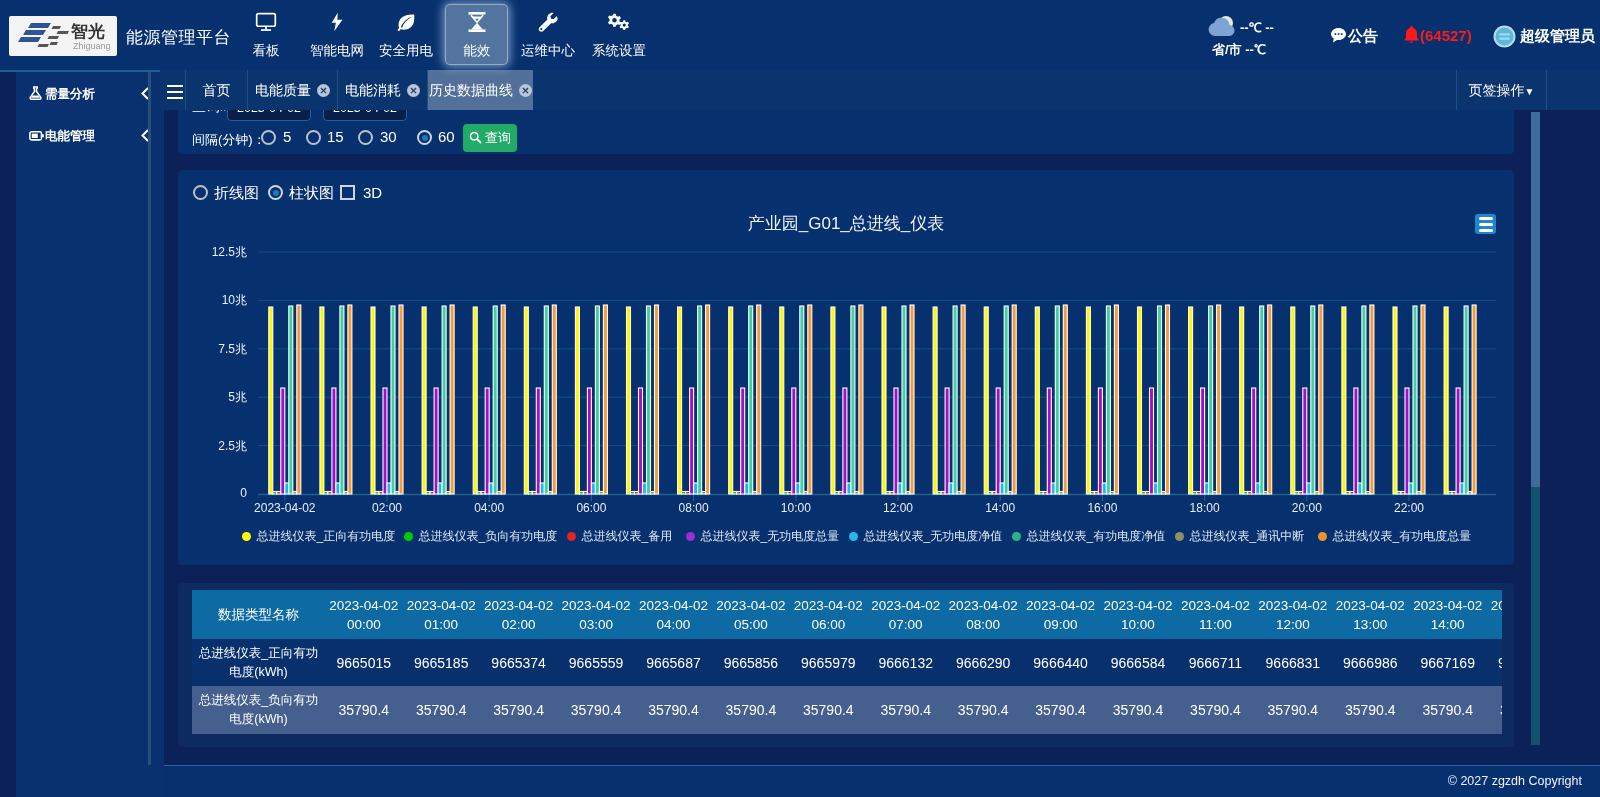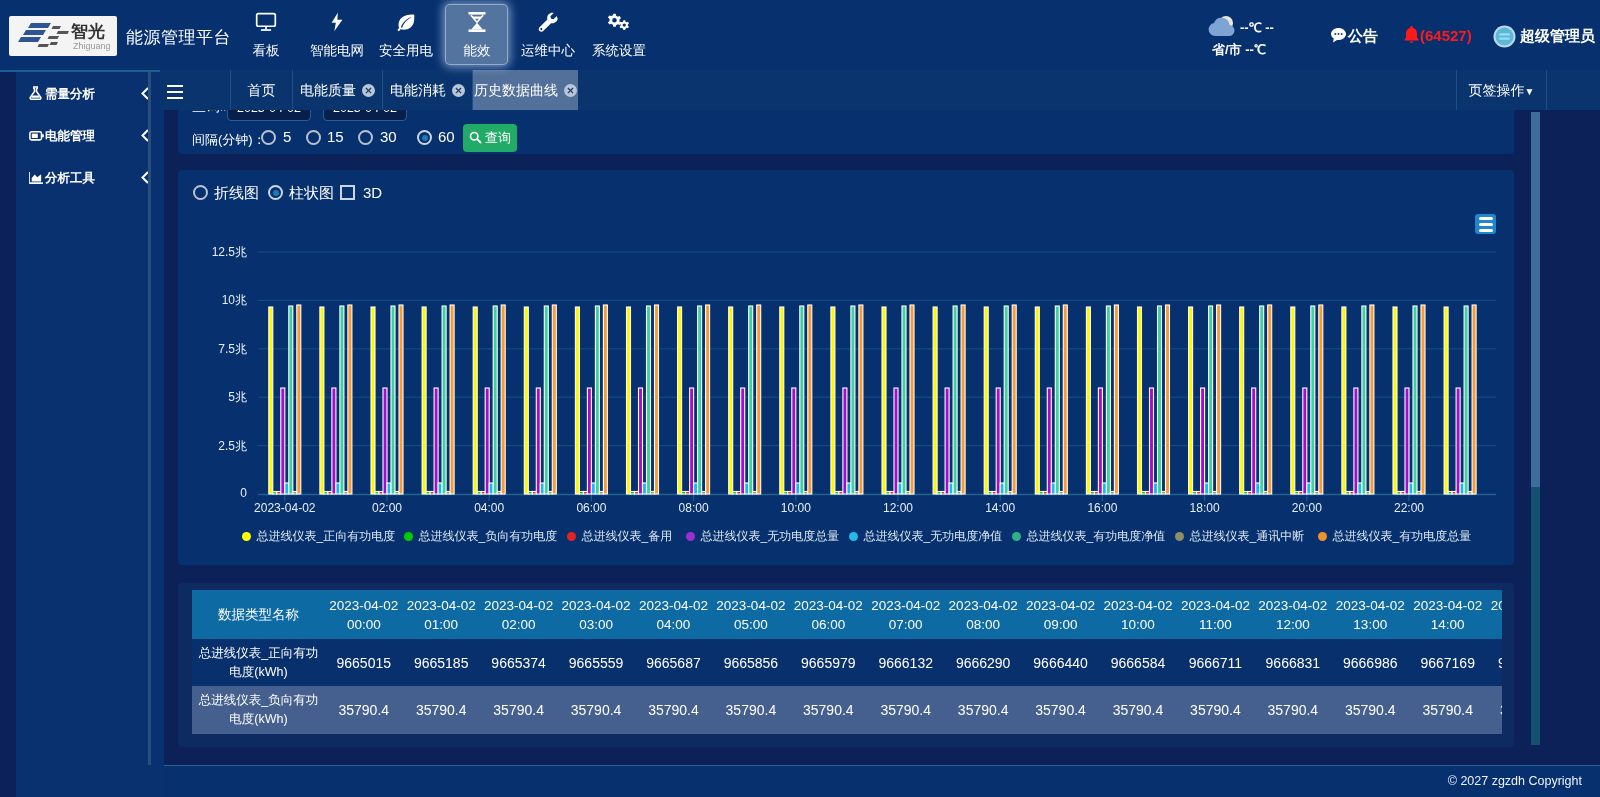--- a/index.html
+++ b/index.html
@@ -26,21 +26,21 @@
 .mitem > svg { position:absolute; left:13px; top:13px; }
 #sbline { position:absolute; left:148px; top:70px; width:3px; height:695px; background:#2a4f7c; z-index:21; }
 #channel { position:absolute; left:151px; top:70px; width:6.5px; height:695px; background:#071d4a; z-index:15; }
 #tealline { position:absolute; left:157.5px; top:70px; width:2px; height:695px; background:#2a6a96; z-index:16; }
 #handle { position:absolute; left:152.5px; top:443px; width:0; height:0; border-top:4.5px solid transparent; border-bottom:4.5px solid transparent; border-left:5px solid #f5efe8; z-index:17; }
 
 
 #tabbar { position:absolute; left:160px; top:70px; width:1440px; height:40px; background:#0a346e; z-index:25; }
 #hamb { position:absolute; left:7px; top:11px; }
 .tab { position:absolute; top:0; height:40px; line-height:40px; text-align:center; color:#fff; font-size:14px;
-  border-left:1px solid #1c4f86;margin-left:45px; }
+  border-left:1px solid #1c4f86; }
 .tab .x { display:inline-block; width:13px; height:13px; border-radius:50%; background:#b9c6d9; color:#23406e; line-height:13.5px; font-size:9.5px; text-align:center; margin-left:6px; vertical-align:1.5px; font-weight:bold; }
 #tabact { background:#527099; }
 .tbtn { position:absolute; top:0; height:40px; line-height:40px; color:#fff; font-size:14px; }
 
 
 #content { position:absolute; left:160px; top:70px; width:1440px; height:695px; background:#0b2158; z-index:10; overflow:hidden; }
 .panel { position:absolute; background:#06316e; border-radius:4px;padding-left:16px; }
 
 
 #fpanel { left:18px; top:18px; width:1336px; height:66px; }
@@ -108,20 +108,21 @@
         </svg>查询</div>
   </div>
 
   <div class="panel" id="cpanel">
     <div class="radio" style="left:15px;top:15px;"></div>
       <div class="rlab" style="left:36px;top:14px;">折线图</div>
     <div class="radio sel" style="left:90px;top:15px;"></div>
       <div class="rlab" style="left:111px;top:14px;">柱状图</div>
     <div style="position:absolute;left:162px;top:15px;width:15px;height:15px;border:2px solid #cdd6e0;"></div>
     <div class="rlab" style="left:185px;top:14px;">3D</div>
+    <div id="ctitle">产业园_G01_总进线_仪表</div>
     <div id="toolbox">
         <div></div>
         <div></div>
         <div></div>
       </div>
     <div class="ylab" style="top:74.0px">12.5兆</div>
 <div class="ylab" style="top:122.4px">10兆</div>
 <div class="ylab" style="top:170.8px">7.5兆</div>
 <div class="ylab" style="top:219.2px">5兆</div>
 <div class="ylab" style="top:267.6px">2.5兆</div>
@@ -573,30 +574,20 @@
     <svg width="15" height="12" viewBox="0 0 17 14" style="top:16px;">
         <rect x="0.8" y="2" width="13.5" height="9.5" rx="2" fill="none" stroke="#fff" stroke-width="1.8"></rect>
         <rect x="3" y="4.2" width="7" height="5.1" fill="#fff"></rect>
         <rect x="15" y="5" width="2" height="3.5" fill="#fff"></rect>
       </svg>
     <div class="mtxt">电能管理</div>
       <div class="mchev"><svg width="8" height="13" viewBox="0 0 8 13">
           <polyline points="7,1 1.5,6.5 7,12" fill="none" stroke="#fff" stroke-width="2"></polyline>
         </svg></div>
   </div>
-  <div class="mitem" style="top:86px;">
-    <svg width="14" height="12" viewBox="0 0 16 14" style="top:16px;">
-        <path d="M1 0 v12 h15 v2 H0 V0 Z" fill="#fff"></path>
-        <path d="M3 11 V7 l3.5-4 l3 3 L14 2.5 V11 Z" fill="#fff"></path>
-      </svg>
-    <div class="mtxt">分析工具</div>
-      <div class="mchev"><svg width="8" height="13" viewBox="0 0 8 13">
-          <polyline points="7,1 1.5,6.5 7,12" fill="none" stroke="#fff" stroke-width="2"></polyline>
-        </svg></div>
-  </div>
 </div>
 <div id="topline" style="position:absolute;left:0;top:70px;width:160px;height:2px;background:#1c5f93;z-index:22;"></div>
 <div id="sbline"></div>
 <div id="channel"></div>
 <div id="tealline"></div>
 <div id="handle"></div>
 
 <div id="footer">
     <div>© 2027 zgzdh Copyright</div>
   </div>

